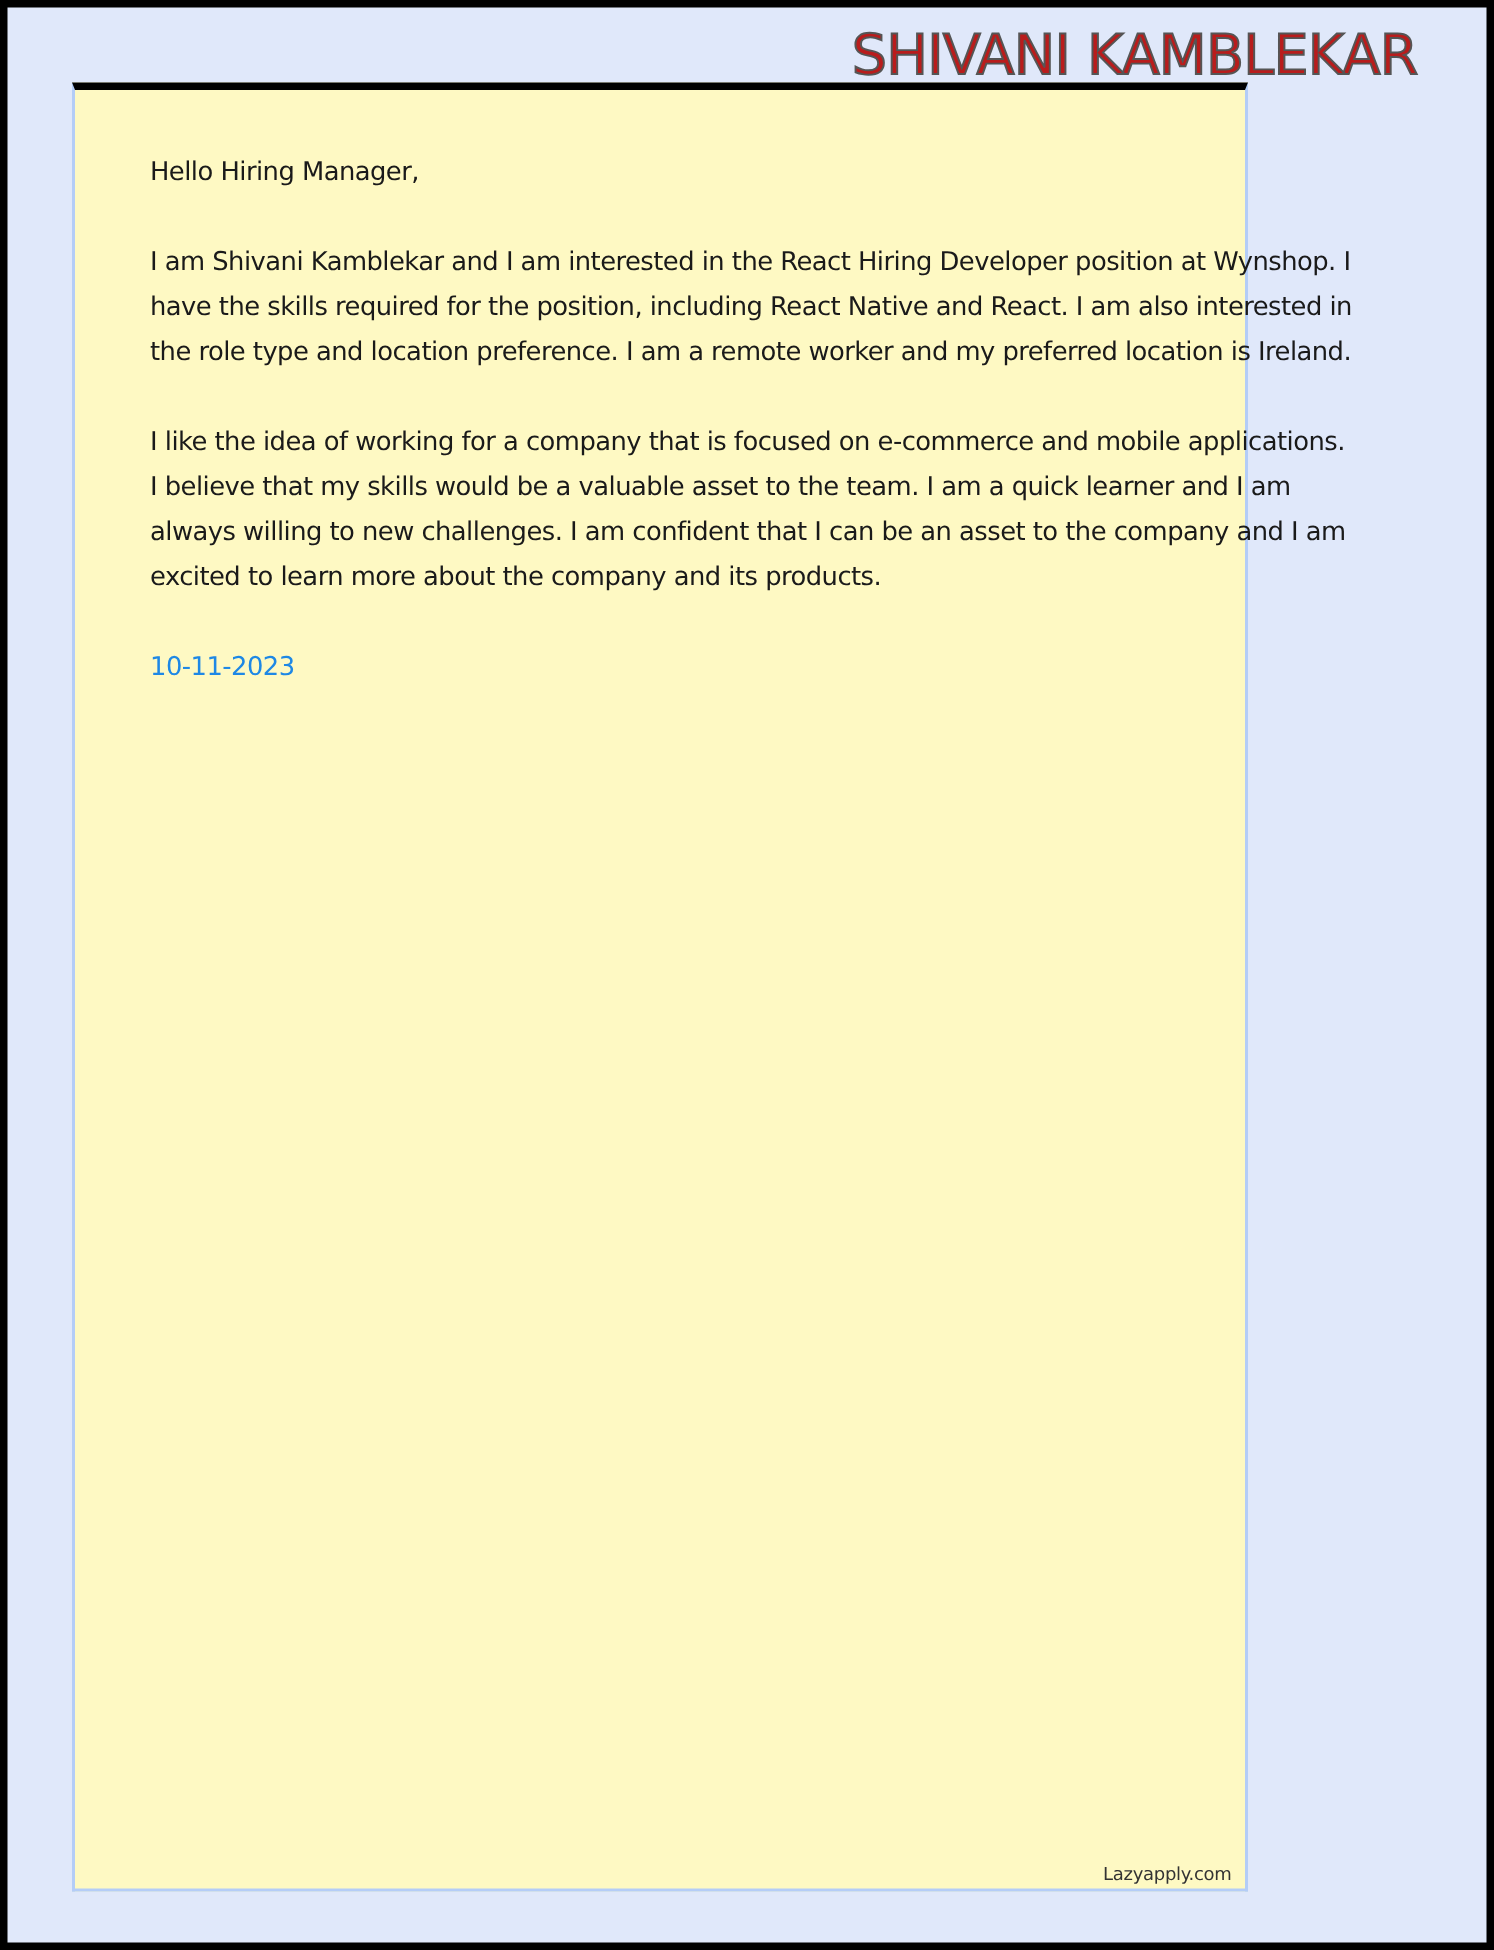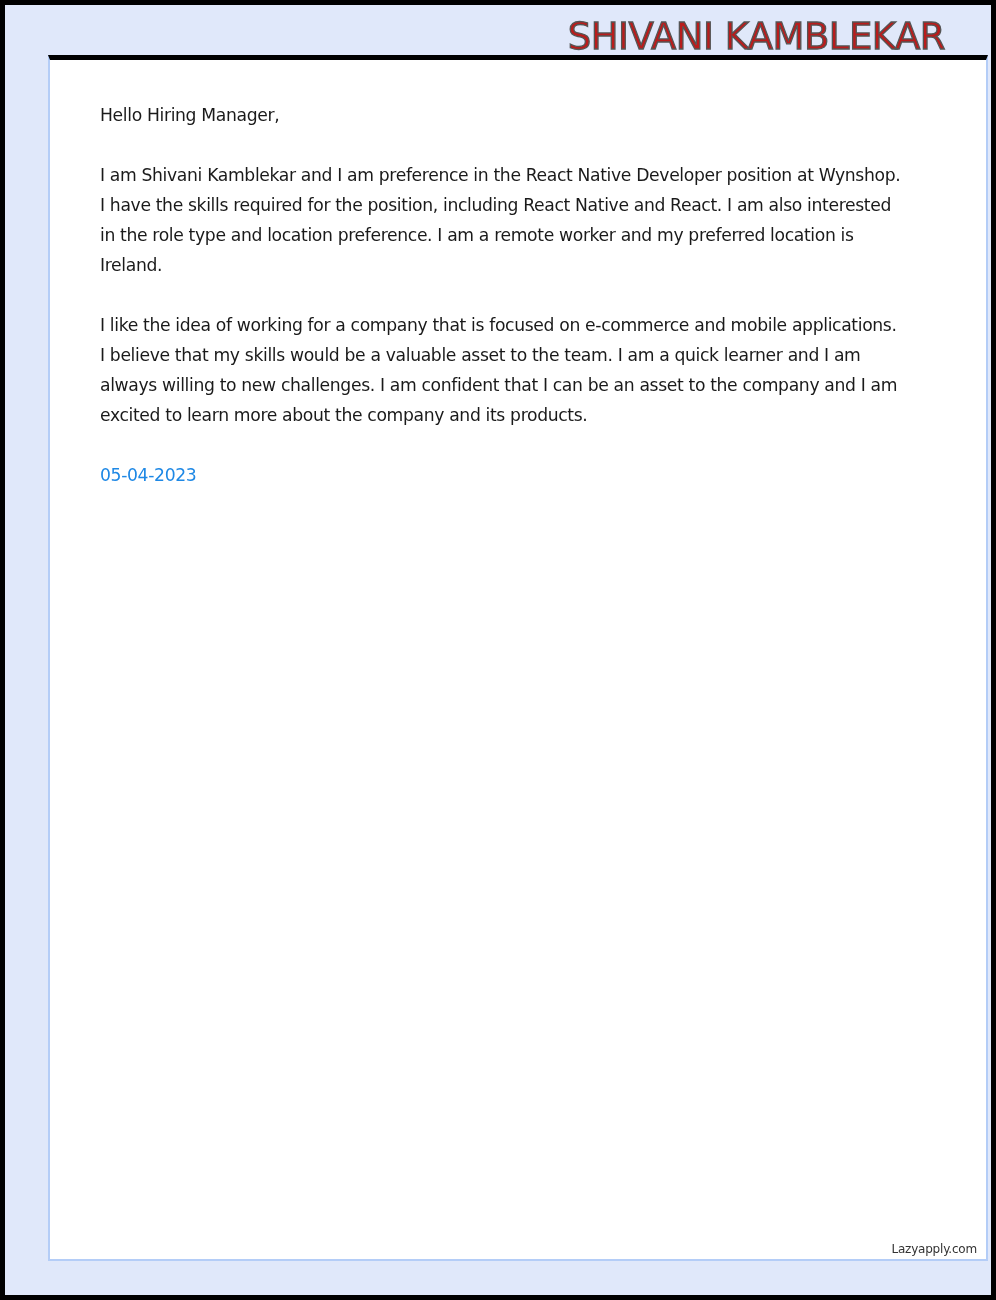--- a/index.html
+++ b/index.html
@@ -32,23 +32,23 @@
       letter-spacing: -0.5px;
       line-height: 40px;
       color: #b91c1c;
       -webkit-text-stroke: 1.3px #555555;
       white-space: nowrap;
     }
     .card {
       position: absolute;
       left: 43px;
       top: 50px;
-      width: 940px;
+      width: 784px;
       height: 1206px;
-      background: #ffffff;
+      background: #fef9c3;
       border-left: 2px solid #b4cdf7;
       border-right: 2px solid #b4cdf7;
       border-bottom: 2px solid #b4cdf7;
       border-top: 5px solid #000000;
       box-sizing: border-box;
     }
     .letter {
       position: absolute;
       left: 50px;
       top: 40px;
@@ -84,19 +84,19 @@
   </style>
 </head>
 <body>
 
 <div class="page">
   <h1 class="name-title">SHIVANI KAMBLEKAR</h1>
 
   <div class="card">
     <div class="letter">
       <p>Hello Hiring Manager,</p>
-      <p>I am Shivani Kamblekar and I am preference in the React Native Developer position at Wynshop. I have the skills required for the position, including React Native and React. I am also interested in the role type and location preference. I am a remote worker and my preferred location is Ireland.</p>
+      <p>I am Shivani Kamblekar and I am interested in the React Hiring Developer position at Wynshop. I have the skills required for the position, including React Native and React. I am also interested in the role type and location preference. I am a remote worker and my preferred location is Ireland.</p>
       <p>I like the idea of working for a company that is focused on e-commerce and mobile applications. I believe that my skills would be a valuable asset to the team. I am a quick learner and I am always willing to new challenges. I am confident that I can be an asset to the company and I am excited to learn more about the company and its products.</p>
-      <div class="date">05-04-2023</div>
+      <div class="date">10-11-2023</div>
     </div>
     <div class="footer-brand">Lazyapply.com</div>
   </div>
 </div>
 
 </body></html>

